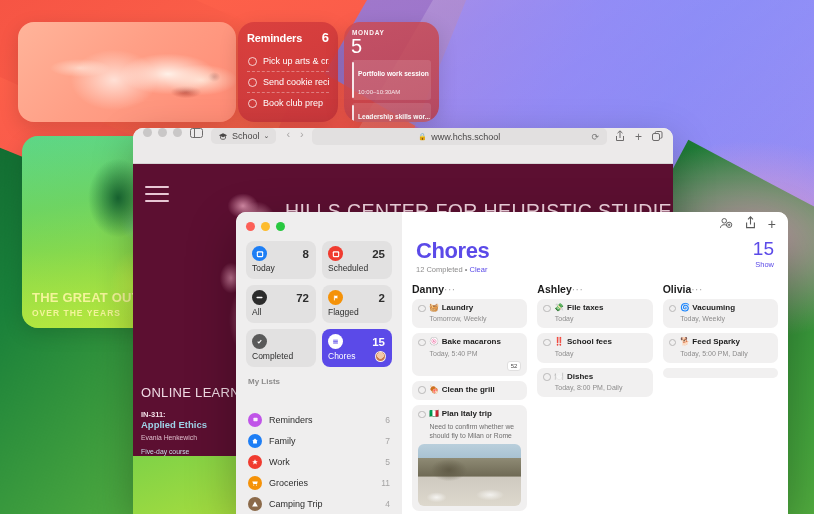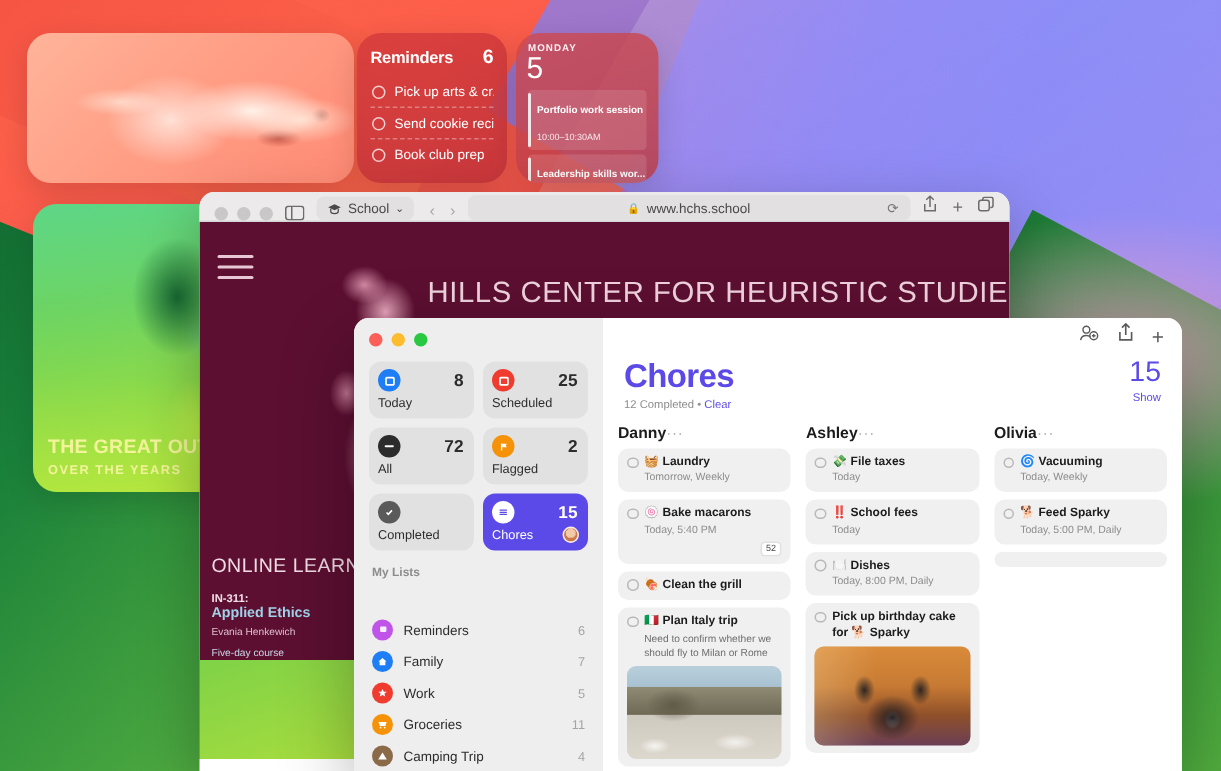--- a/index.html
+++ b/index.html
@@ -144,23 +144,23 @@
   #widget-outdoors .go-t2 { font-size:8.5px; font-weight:700; letter-spacing:1px; margin-top:3px;}
 
   
   #safari {
     position:absolute; left:133px; top:128px; width:540px; height:386px;
     border-radius: 10px 10px 0 0; overflow:hidden;
     box-shadow: 0 14px 40px rgba(0,0,0,.28);
     background:#fff;
   }
   #safari .sf-bar {
-    height: 20px; background:#eceaea;
+    height: 36px; background:#eceaea;
     border-bottom:1px solid #d6d4d4;
-    display:flex; align-items:flex-end; padding:0 10px; gap:8px;
+    display:flex; align-items:flex-start; padding:0 10px; gap:8px;
   }
   .traffic { display:flex; gap:6px; align-items:center; }
   .tl { width:9px; height:9px; border-radius:50%; display:block;}
   .tl.g1 { background:#c9c7c7;} .tl.g2{background:#c9c7c7;} .tl.g3{background:#c9c7c7;}
   #safari .sb-icon { color:#6d6b6b; display:flex; align-items:center; }
   #safari .sf-tab {
     display:flex; align-items:center; gap:4px;
     background:#e2e0e0; border-radius:5px; padding:3px 7px;
     font-size:9px; color:#4a4848;
   }
@@ -725,27 +725,20 @@
           </div>
 
           <div class="rm-task">
             <div class="rm-trow">
               <span class="rm-circle"></span>
               <span class="rm-ttxt"><span class="em">🍽️</span> <span>Dishes</span></span>
             </div>
             <div class="rm-tsub">Today, 8:00 PM, Daily</div>
           </div>
 
-          <div class="rm-task">
-            <div class="rm-trow">
-              <span class="rm-circle"></span>
-              <span class="rm-ttxt">Pick up birthday cake for 🐕 Sparky</span>
-            </div>
-            <div class="rm-photo ph-dog" style="height:66px;"></div>
-          </div>
         </div>
 
         <div class="rm-col">
           <div class="rm-colhead">
             <span class="rm-colname">Olivia</span>
             <span class="rm-coldots">···</span>
           </div>
 
           <div class="rm-task">
             <div class="rm-trow">

